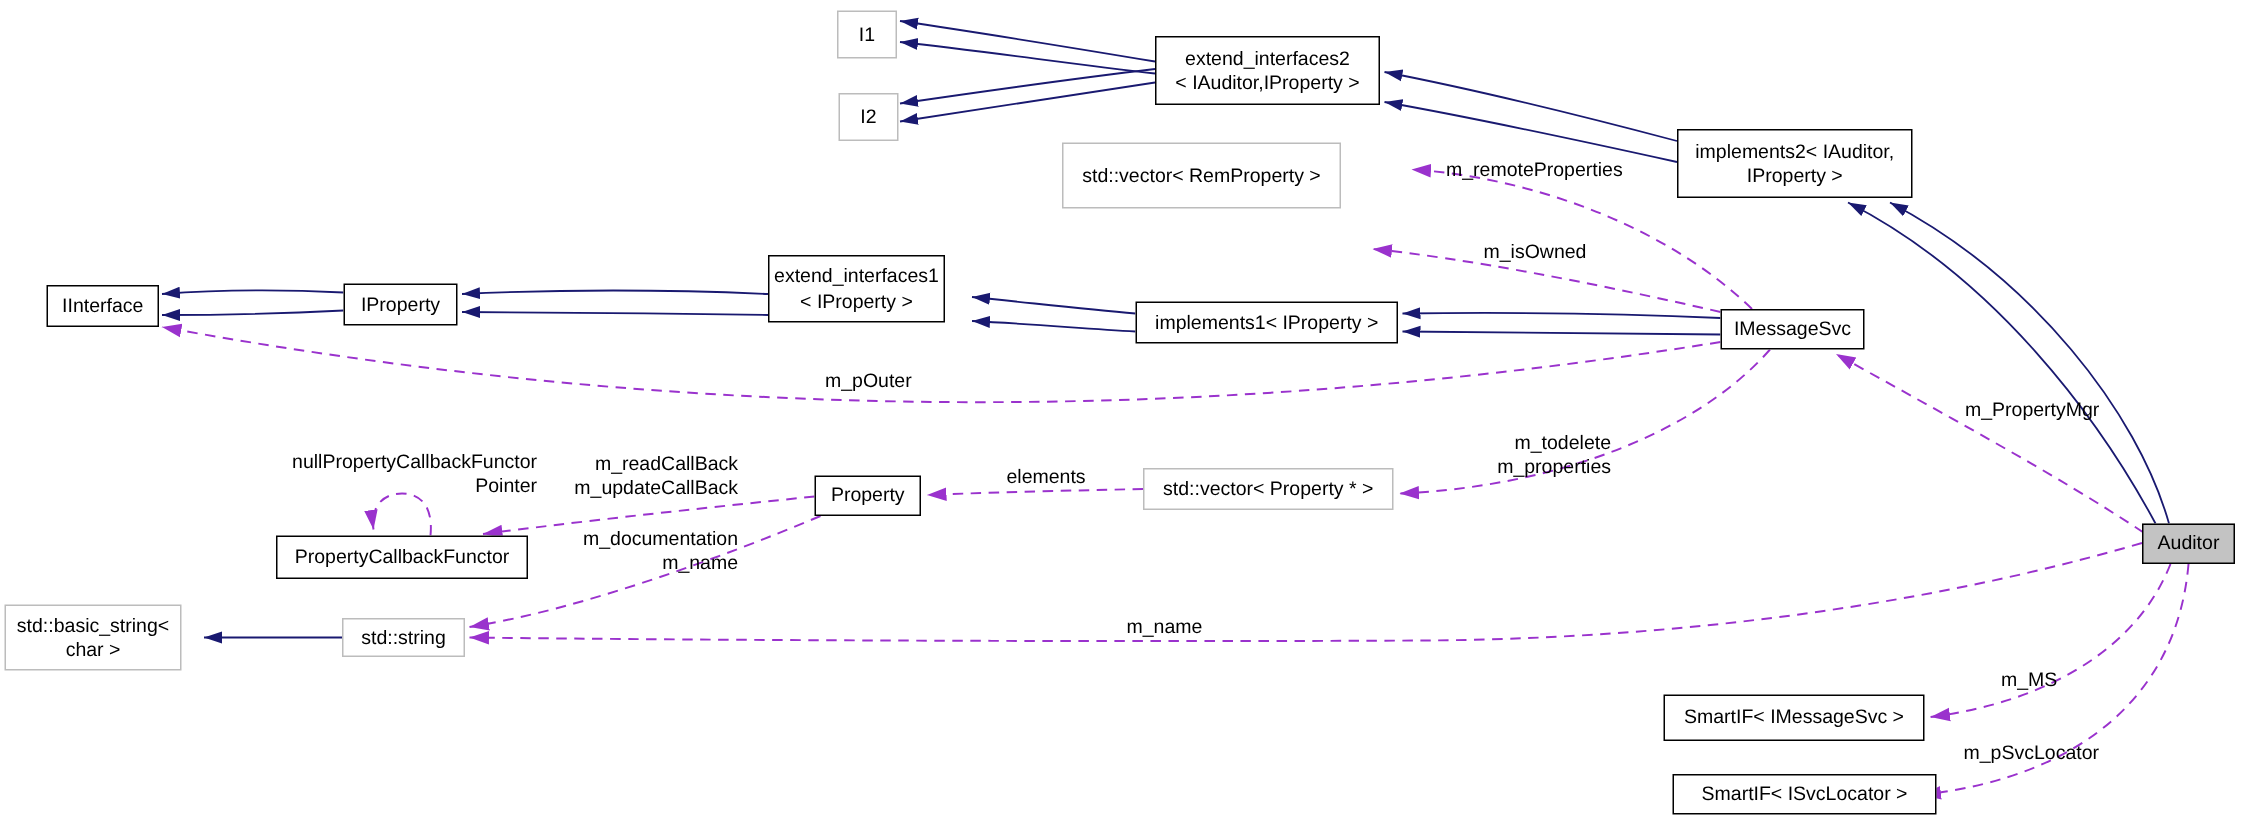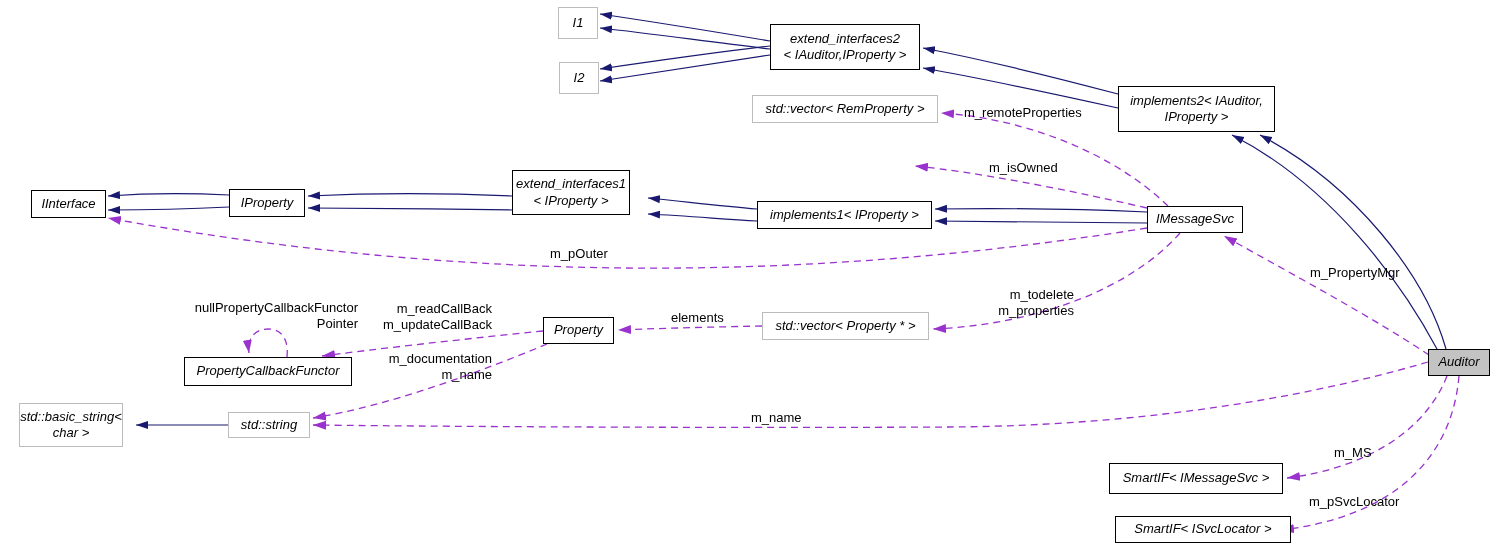--- a/index.html
+++ b/index.html
@@ -5,21 +5,21 @@
   html,body{margin:0;padding:0;}
   body{background:var(--background,#fff);font-family:"Liberation Sans",sans-serif;}
   .diagram{position:relative;width:1496px;height:551px;background:var(--background,#fff);overflow:hidden;}
   .edges{position:absolute;left:0;top:0;}
   .edgeS path{fill:none;stroke:var(--inheritance-edge,#191970);stroke-width:1.2px;marker-end:url(#mB);}
   .edgeD path{fill:none;stroke:var(--usage-edge,#9a32cd);stroke-width:1.3px;stroke-dasharray:7 5;marker-end:url(#mP);}
   .mkB{fill:var(--inheritance-edge,#191970);}
   .mkP{fill:var(--usage-edge,#9a32cd);}
   .node{position:absolute;box-sizing:border-box;display:flex;align-items:center;justify-content:center;
         background:var(--node-fill,#fff);font-size:13px;color:var(--text,#000);}
-  .node span{white-space:pre-line;text-align:center;line-height:1.25;font-style:italic;}
+  .node span{white-space:pre-line;text-align:center;line-height:1.25;}
   .doc{border:1.5px solid var(--documented-border,#000);}
   .ext{border:1px solid var(--external-border,#bcbcbc);}
   .focus{border:1.5px solid var(--documented-border,#000);background:var(--focus-fill,#c3c3c3);}
   .elabel{position:absolute;font-size:13px;color:var(--text,#000);white-space:pre-line;line-height:1.2;}
   .ctr{text-align:right;}
 </style>
 </head>
 <body>
 
 <div class="diagram">
@@ -119,21 +119,21 @@
       <span>I2</span>
     </div>
   <div class="node doc" style="left:770px;top:24px;width:150px;height:46px">
       <span>extend_interfaces2
 &lt; IAuditor,IProperty &gt;</span>
     </div>
   <div class="node doc" style="left:1118px;top:86px;width:157px;height:46px">
       <span>implements2&lt; IAuditor,
 IProperty &gt;</span>
     </div>
-  <div class="node ext" style="left:752px;top:95px;width:186px;height:28px">
+  <div class="node ext" style="left:708px;top:95px;width:186px;height:44px">
       <span>std::vector&lt; RemProperty &gt;</span>
     </div>
   <div class="node doc" style="left:31px;top:190px;width:75px;height:28px">
       <span>IInterface</span>
     </div>
   <div class="node doc" style="left:229px;top:189px;width:76px;height:28px">
       <span>IProperty</span>
     </div>
   <div class="node doc" style="left:512px;top:170px;width:118px;height:45px">
       <span>extend_interfaces1
@@ -147,21 +147,21 @@
     </div>
   <div class="node doc" style="left:184px;top:357px;width:168px;height:29px">
       <span>PropertyCallbackFunctor</span>
     </div>
   <div class="node doc" style="left:543px;top:317px;width:71px;height:27px">
       <span>Property</span>
     </div>
   <div class="node ext" style="left:762px;top:312px;width:167px;height:28px">
       <span>std::vector&lt; Property * &gt;</span>
     </div>
-  <div class="node ext" style="left:19px;top:403px;width:104px;height:44px">
+  <div class="node ext" style="left:3px;top:403px;width:118px;height:44px">
       <span>std::basic_string&lt;
 char &gt;</span>
     </div>
   <div class="node ext" style="left:228px;top:412px;width:82px;height:26px">
       <span>std::string</span>
     </div>
   <div class="node focus" style="left:1428px;top:349px;width:62px;height:27px">
       <span>Auditor</span>
     </div>
   <div class="node doc" style="left:1109px;top:463px;width:174px;height:31px">

